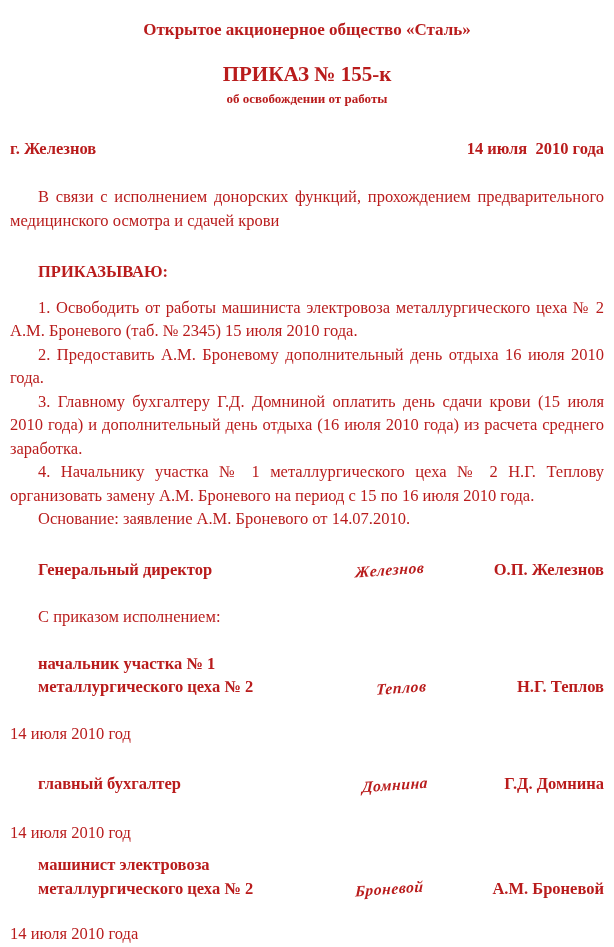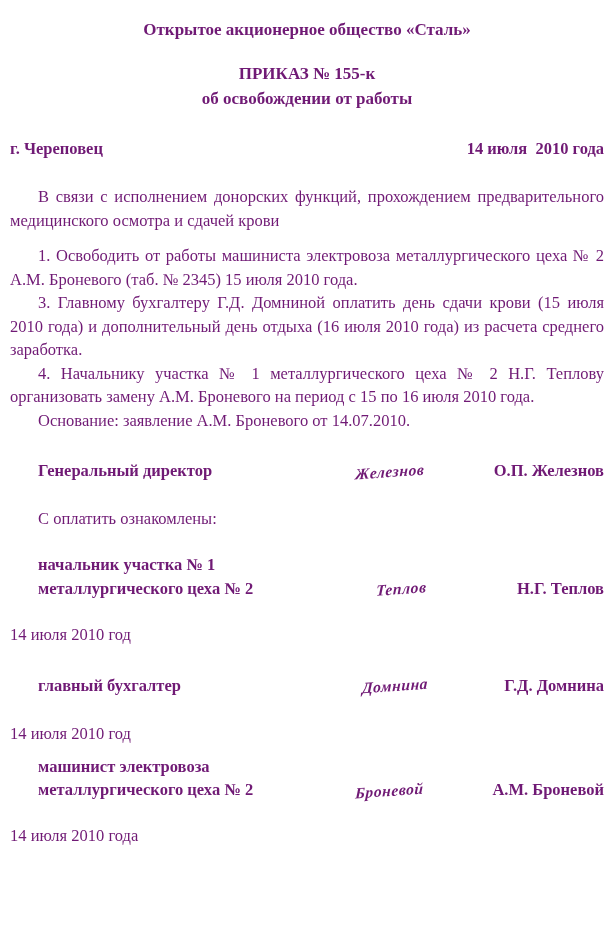--- a/index.html
+++ b/index.html
@@ -7,27 +7,27 @@
   .page {
     position: relative;
     width: 614px;
     height: 947px;
     margin: 0 auto;
     padding: 20px 10px 0 10px;
     background: #ffffff;
     font-family: "Liberation Serif", "DejaVu Serif", serif;
     font-size: 16.5px;
     line-height: 23.5px;
-    color: #701a75;
+    color: #b91c1c;
     overflow: hidden;
   }
   .center-bold { text-align: center; font-weight: bold; }
   .company-name  { font-size: 17px;  line-height: 20px; }
-  .order-title   { font-size: 17px; line-height: 20px; margin-top: 24px; }
-  .order-subtitle{ font-size: 17px;  line-height: 20px; margin-top: 5px; }
+  .order-title   { font-size: 21px; line-height: 20px; margin-top: 24px; }
+  .order-subtitle{ font-size: 13px;  line-height: 20px; margin-top: 5px; }
   .meta-row {
     display: flex; justify-content: space-between;
     font-weight: bold; line-height: 20px; margin-top: 30px;
   }
   .ws-pre { white-space: pre; }
   .para {
     text-align: justify;
     text-indent: 28px;
     hyphens: manual;
     -webkit-hyphens: manual;
@@ -67,44 +67,46 @@
 
 <div class="page">
 
   <div class="center-bold company-name">Открытое акционерное общество «Сталь»</div>
 
   <div class="center-bold order-title">ПРИКАЗ № 155-к</div>
 
   <div class="center-bold order-subtitle">об освобождении от работы</div>
 
   <div class="meta-row">
-    <span>г. Череповец</span>
+    <span>г. Железнов</span>
     <span class="ws-pre">14 июля  2010 года</span>
   </div>
 
   <p class="para intro">В связи с исполнением донорских функций, прохождением предвари­тельного медицинского осмотра и сдачей крови</p>
 
+  <p class="para resolution">ПРИКАЗЫВАЮ:</p>
 
   <div class="order-items">
     <p class="para">1. Освободить от работы машиниста электровоза металлургического цеха №&nbsp;2 А.М. Броневого (таб. №&nbsp;2345) 15 июля 2010 года.</p>
+    <p class="para">2. Предоставить А.М. Броневому дополнительный день отдыха 16 июля 2010 года.</p>
     <p class="para">3. Главному бухгалтеру Г.Д. Домниной оплатить день сдачи крови (15 июля 2010 года) и дополнительный день отдыха (16 июля 2010 года) из расчета среднего заработка.</p>
     <p class="para">4. Начальнику участка №&nbsp;1 металлургического цеха №&nbsp;2 Н.Г. Теплову организовать замену А.М. Броневого на период с 15 по 16 июля 2010 года.</p>
   </div>
 
   <p class="para">Основание: заявление А.М. Броневого от 14.07.2010.</p>
 
   <div class="sig-row sig-row-director">
     <div class="sig-label">Генеральный директор</div>
     <div class="sig-script">
       <span class="script-inner">Железнов</span>
     </div>
     <div class="sig-name">О.П. Железнов</div>
   </div>
 
-  <div class="ack-heading">С оплатить ознакомлены:</div>
+  <div class="ack-heading">С приказом исполнением:</div>
 
   <div class="sig-row ack-row-1">
     <div class="sig-label">
       <div class="lbl-line">начальник участка №&nbsp;1</div>
       <div class="lbl-line">металлургического цеха №&nbsp;2</div>
     </div>
     <div class="sig-script">
       <span class="script-inner">Теплов</span>
     </div>
     <div class="sig-name">Н.Г. Теплов</div>

